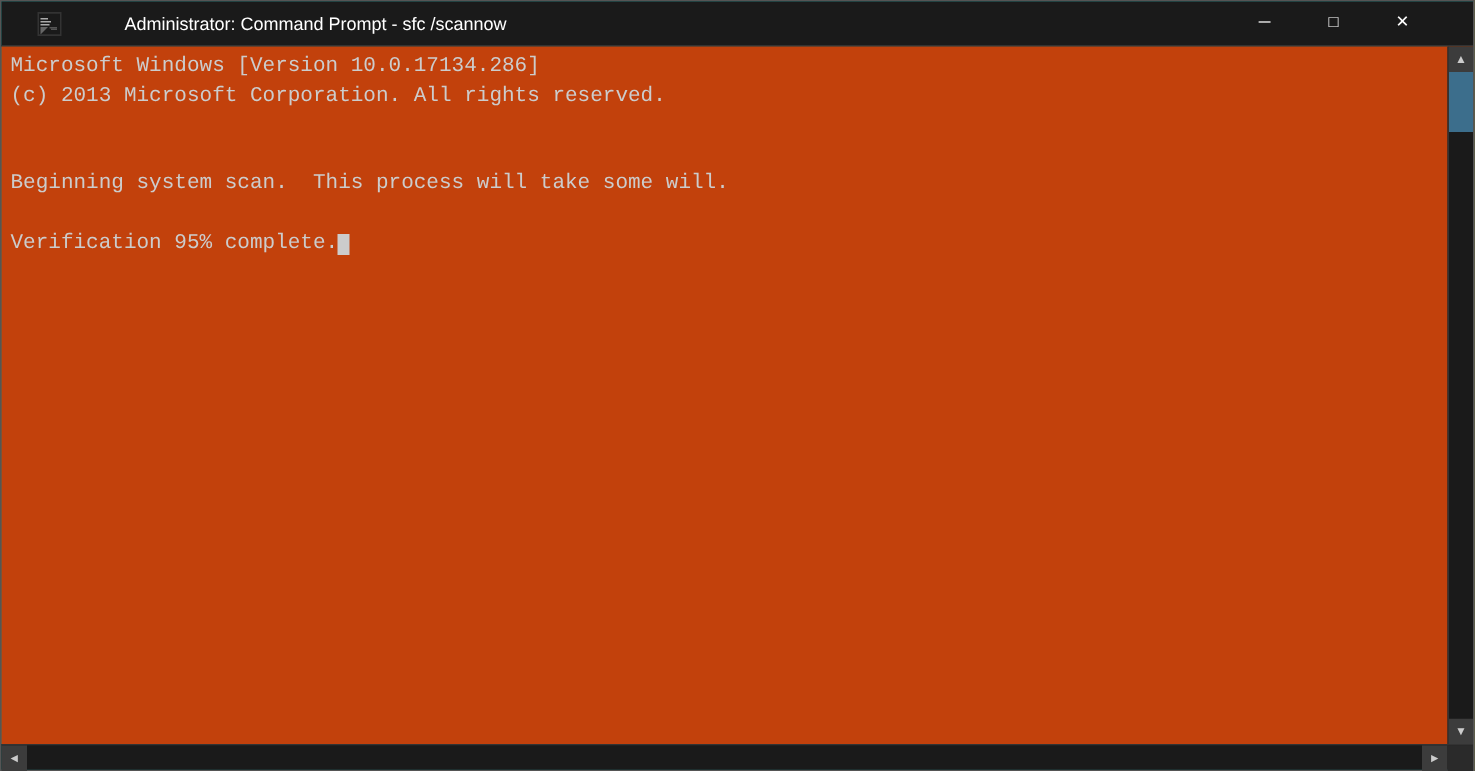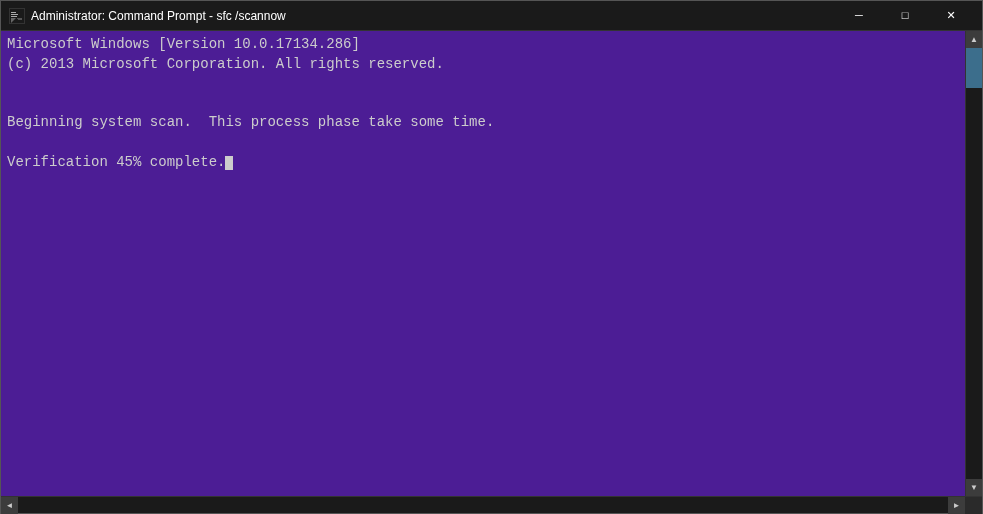--- a/index.html
+++ b/index.html
@@ -22,23 +22,24 @@
       display: flex;
       flex-direction: column;
       border: 1px solid #555;
     }
 
     .titlebar {
       display: flex;
       align-items: center;
       background: #1a1a1a;
       height: 30px;
-      padding: 0 8px;
+      padding: 0 24px;
       flex-shrink: 0;
       border-bottom: 1px solid #333;
+      gap: 36px;
     }
 
     .titlebar-icon {
       width: 16px;
       height: 16px;
       margin-right: 6px;
       background: #333;
       display: flex;
       align-items: center;
       justify-content: center;
@@ -77,21 +78,21 @@
     }
 
     .titlebar-btn .btn-symbol {
       font-size: 11px;
       line-height: 1;
     }
 
     .console-body {
       display: flex;
       flex: 1;
-      background: #4c1d95;
+      background: #c2410c;
       overflow: hidden;
     }
 
     .console-content {
       flex: 1;
       padding: 4px 6px;
       color: #cccccc;
       font-family: 'Courier New', Consolas, monospace;
       font-size: 14px;
       line-height: 1.4;
@@ -228,23 +229,23 @@
       </button>
     </div>
   </div>
 
   <div class="console-body">
     <div class="console-content">
       <span class="console-line">Microsoft Windows [Version 10.0.17134.286]</span>
       <span class="console-line">(c) 2013 Microsoft Corporation. All rights reserved.</span>
       <span class="console-line empty"></span>
       <span class="console-line empty"></span>
-      <span class="console-line">Beginning system scan.  This process phase take some time.</span>
+      <span class="console-line">Beginning system scan.  This process will take some will.</span>
       <span class="console-line empty"></span>
-      <span class="console-line"><span>Verification 45% complete.</span><span class="cursor"></span></span>
+      <span class="console-line"><span>Verification 95% complete.</span><span class="cursor"></span></span>
     </div>
 
     <div class="scrollbar">
       <button class="scrollbar-btn">▲</button>
       <div class="scrollbar-track">
         <div class="scrollbar-thumb"></div>
       </div>
       <button class="scrollbar-btn">▼</button>
     </div>
   </div>

